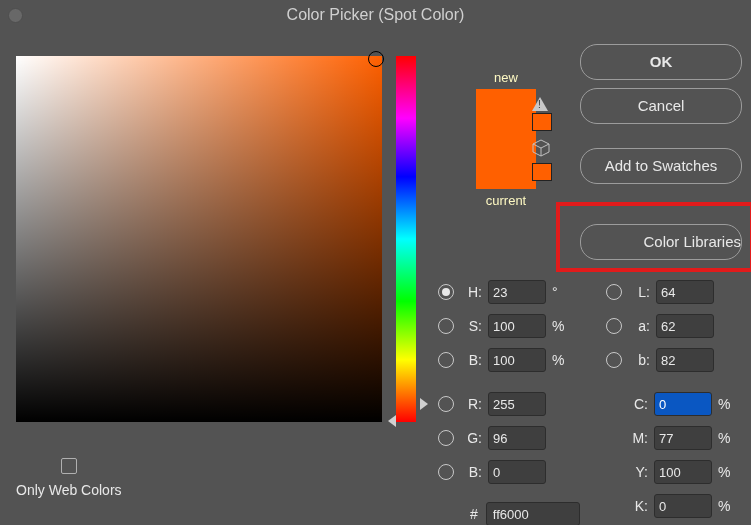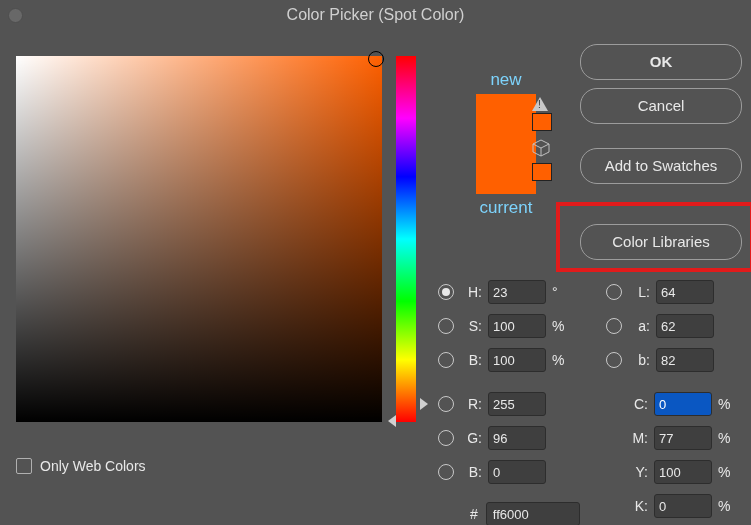--- a/index.html
+++ b/index.html
@@ -16,47 +16,47 @@
   }
   .field-cursor{position:absolute;width:14px;height:14px;border:1px solid #000;border-radius:50%;right:-2px;top:-5px;}
   .field-arrow-l{position:absolute;right:-14px;bottom:-5px;width:0;height:0;border-top:6px solid transparent;border-bottom:6px solid transparent;border-right:8px solid #d0d0d0;}
   
   .hue{position:absolute;left:396px;top:26px;width:20px;height:366px;background:linear-gradient(to bottom,#ff0000 0%,#ff00ff 17%,#0000ff 33%,#00ffff 50%,#00ff00 67%,#ffff00 83%,#ff0000 100%);}
   .hue-arrow{position:absolute;left:420px;top:368px;width:0;height:0;border-top:6px solid transparent;border-bottom:6px solid transparent;border-left:8px solid #d0d0d0;}
   
   .swatch-area{position:absolute;left:446px;top:40px;width:120px;text-align:center;}
   .swatch-area .add{width:60px;height:100px;margin:4px auto;}
   .swatch-area .add .half{height:50px;background:#ff6000;}
-  .swatch-area .label{font-size:17px;color:#7dd3fc;}
+  .swatch-area .label{font-size:13px;color:#fef9c3;}
   .warn-col{position:absolute;left:532px;top:65px;width:24px;}
   .warn-icon{width:0;height:0;border-left:8px solid transparent;border-right:8px solid transparent;border-bottom:14px solid #c8c8c8;margin:2px 0 2px 0;position:relative;}
   .warn-icon:after{content:'!';position:absolute;left:-2px;top:2px;font-size:10px;color:#333;}
   .warn-swatch{width:18px;height:16px;border:1px solid #222; background:#ff6000;margin-bottom:8px;}
   .cube{width:18px;height:18px;margin:6px 0;}
   .cube svg{display:block;}
   
   .btn{position:absolute;left:580px;width:160px;height:34px;border:1px solid #9c9c9c;border-radius:17px;color:#e8e8e8;text-align:center;line-height:34px;font-size:15px;cursor:pointer;}
   .btn.b1{top:14px;font-weight:bold;}
   .btn.b2{top:58px;text-align:center;}
   .btn.b3{top:118px;}
-  .btn.b4{top:194px;}
+  .btn.b4{top:194px;text-align:right;}
   .highlight{position:absolute;left:556px;top:172px;width:190px;height:62px;border:4px solid #e11b1b;pointer-events:none;}
   
   .row{position:absolute;display:flex;align-items:center;gap:6px;font-size:14px;}
   .radio{width:14px;height:14px;border:1px solid #c8c8c8;border-radius:50%;display:inline-block;position:relative;}
   .radio.sel:after{content:'';position:absolute;left:3px;top:3px;width:8px;height:8px;border-radius:50%;background:#e8e8e8;}
   .lbl{width:22px;text-align:right;}
   .inp{width:48px;height:22px;background:#3f3f3f;border:1px solid #2d2d2d;border-radius:3px;color:#e8e8e8;padding:0 4px;font-size:13px;}
   .inp.highlit{background:#0a57c2;color:#fff;}
   .unit{width:14px;}
   
   .hexrow{position:absolute;left:470px;top:472px;display:flex;align-items:center;gap:8px;}
   .hexinp{width:80px;height:22px;background:#3f3f3f;border:1px solid #2d2d2d;border-radius:3px;color:#e8e8e8;padding:0 6px;font-size:13px;}
   
-  .webrow{position:absolute;left:16px;top:428px;display:flex;align-items:center;gap:8px;}
+  .webrow{position:absolute;left:16px;top:428px;display:flex;align-items:center;gap:8px;flex-direction:column;}
   .checkbox{width:14px;height:14px;border:1px solid #b0b0b0;border-radius:2px;}
 </style>
 </head>
 <body>
 
 <div class="window">
   <span class="dot"></span>
   <div class="titlebar">Color Picker (Spot Color)</div>
 
   <div class="content">

